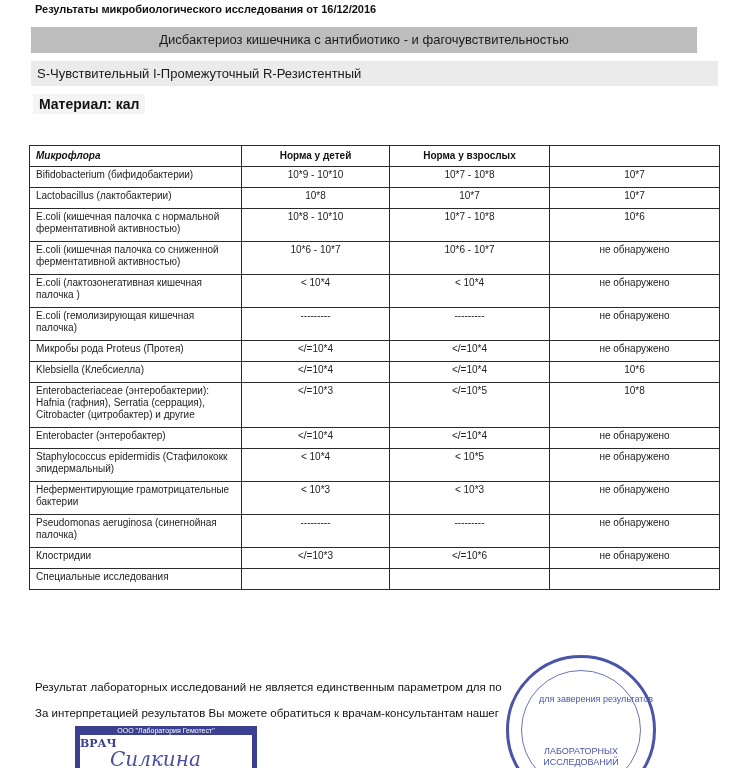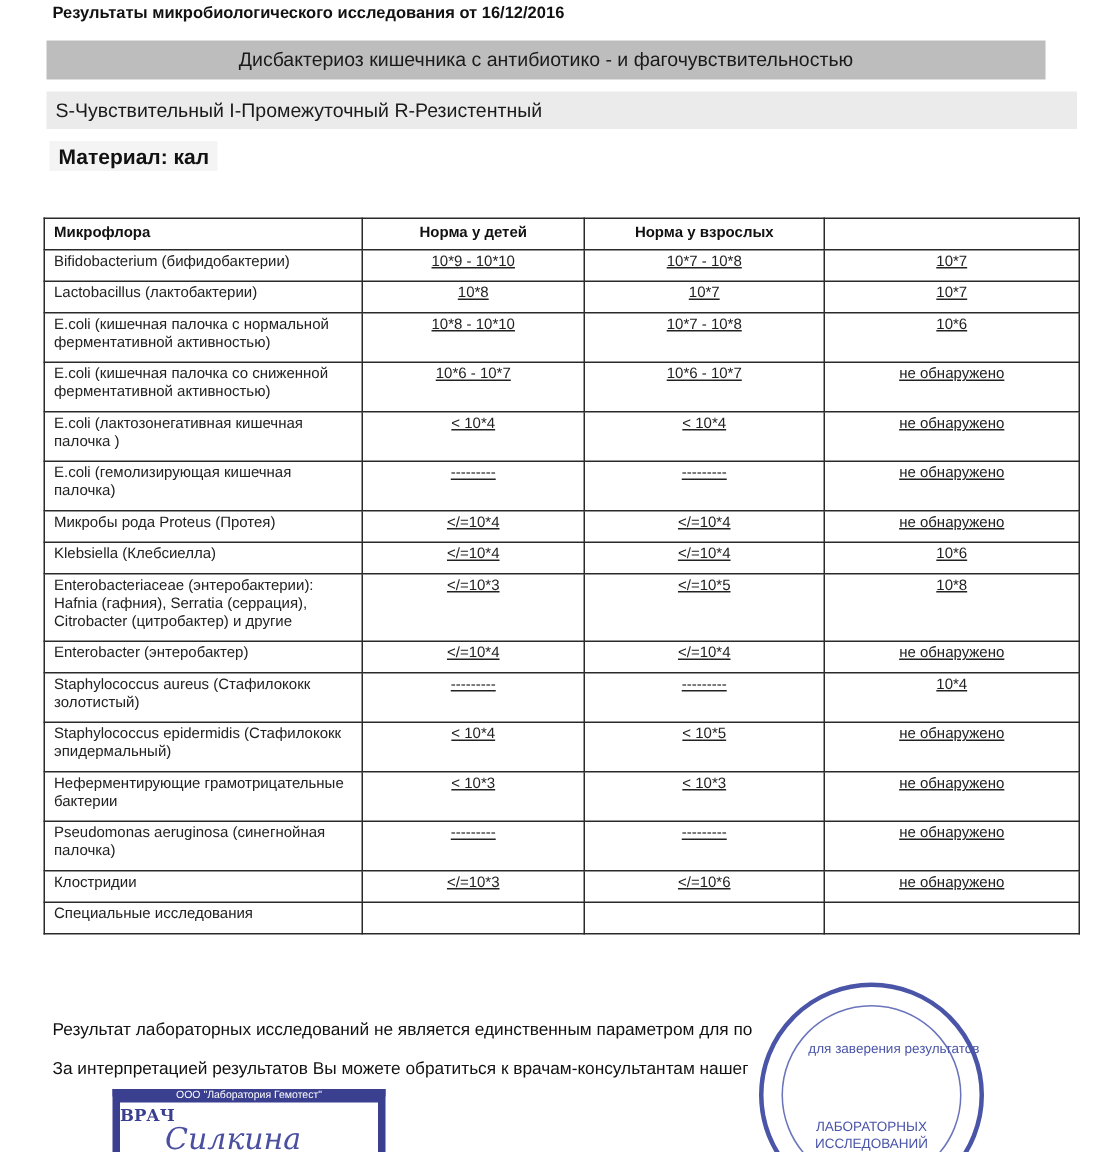--- a/index.html
+++ b/index.html
@@ -10,22 +10,22 @@
               font-size: 13px; text-align: center; line-height: 26px; color: #1a1a1a; }
   .legend-bar { position: absolute; left: 31px; top: 61px; width: 687px; height: 25px; background: #ebebeb;
                 font-size: 13px; line-height: 25px; color: #1a1a1a; }
   .legend-bar span { padding-left: 6px; }
   .material { position: absolute; left: 33px; top: 94px; height: 20px; padding: 0 6px; background: #f4f4f4;
               font-size: 14px; font-weight: bold; line-height: 20px; color: #111; }
   table.results { position: absolute; left: 29px; top: 145px; width: 690px; border-collapse: collapse;
                   font-size: 10px; color: #222; table-layout: fixed; }
   table.results td, table.results th { border: 1px solid #2a2a2a; padding: 2px 6px; vertical-align: top; line-height: 12px; }
   table.results th { font-weight: bold; height: 16px; text-align: center; vertical-align: middle; color: #111; }
-  table.results th.left { text-align: left; }
-  table.results td.c { text-align: center; text-decoration: underline; }
+  table.results th.left { text-align: left; font-style: italic; }
+  table.results td.c { text-align: center; }
   table.results tr.r1 td { height: 16px; }
   table.results tr.r2 td { height: 28px; }
   table.results tr.r3 td { height: 40px; }
   .footer-line { position: absolute; left: 35px; font-size: 11.5px; color: #111; white-space: nowrap; overflow: hidden; }
   .stamp-left { position: absolute; left: 75px; top: 726px; width: 182px; height: 50px; border: 5px solid #3a3f8f;
                 border-bottom: none; box-sizing: border-box; }
   .stamp-left .top { position: absolute; left: 0; right: 0; top: -5px; background: #3a3f8f; color: #fff;
                      font-size: 7px; text-align: center; line-height: 9px; }
   .stamp-left .doc { position: absolute; left: 0; right: 0; top: 6px; text-align: left; font-family: "DejaVu Serif", serif;
                      font-weight: bold; color: #3a3f8f; font-size: 11px; }
@@ -117,26 +117,20 @@
         <td class="c">&lt;/=10*5</td>
         <td class="c">10*8</td>
       </tr>
       <tr class="r1">
         <td>Enterobacter (энтеробактер)</td>
         <td class="c">&lt;/=10*4</td>
         <td class="c">&lt;/=10*4</td>
         <td class="c">не обнаружено</td>
       </tr>
       <tr class="r2">
-        <td>Staphylococcus aureus (Стафилококк золотистый)</td>
-        <td class="c">---------</td>
-        <td class="c">---------</td>
-        <td class="c">10*4</td>
-      </tr>
-      <tr class="r2">
         <td>Staphylococcus epidermidis (Стафилококк эпидермальный)</td>
         <td class="c">&lt; 10*4</td>
         <td class="c">&lt; 10*5</td>
         <td class="c">не обнаружено</td>
       </tr>
       <tr class="r2">
         <td>Неферментирующие грамотрицательные бактерии</td>
         <td class="c">&lt; 10*3</td>
         <td class="c">&lt; 10*3</td>
         <td class="c">не обнаружено</td>

